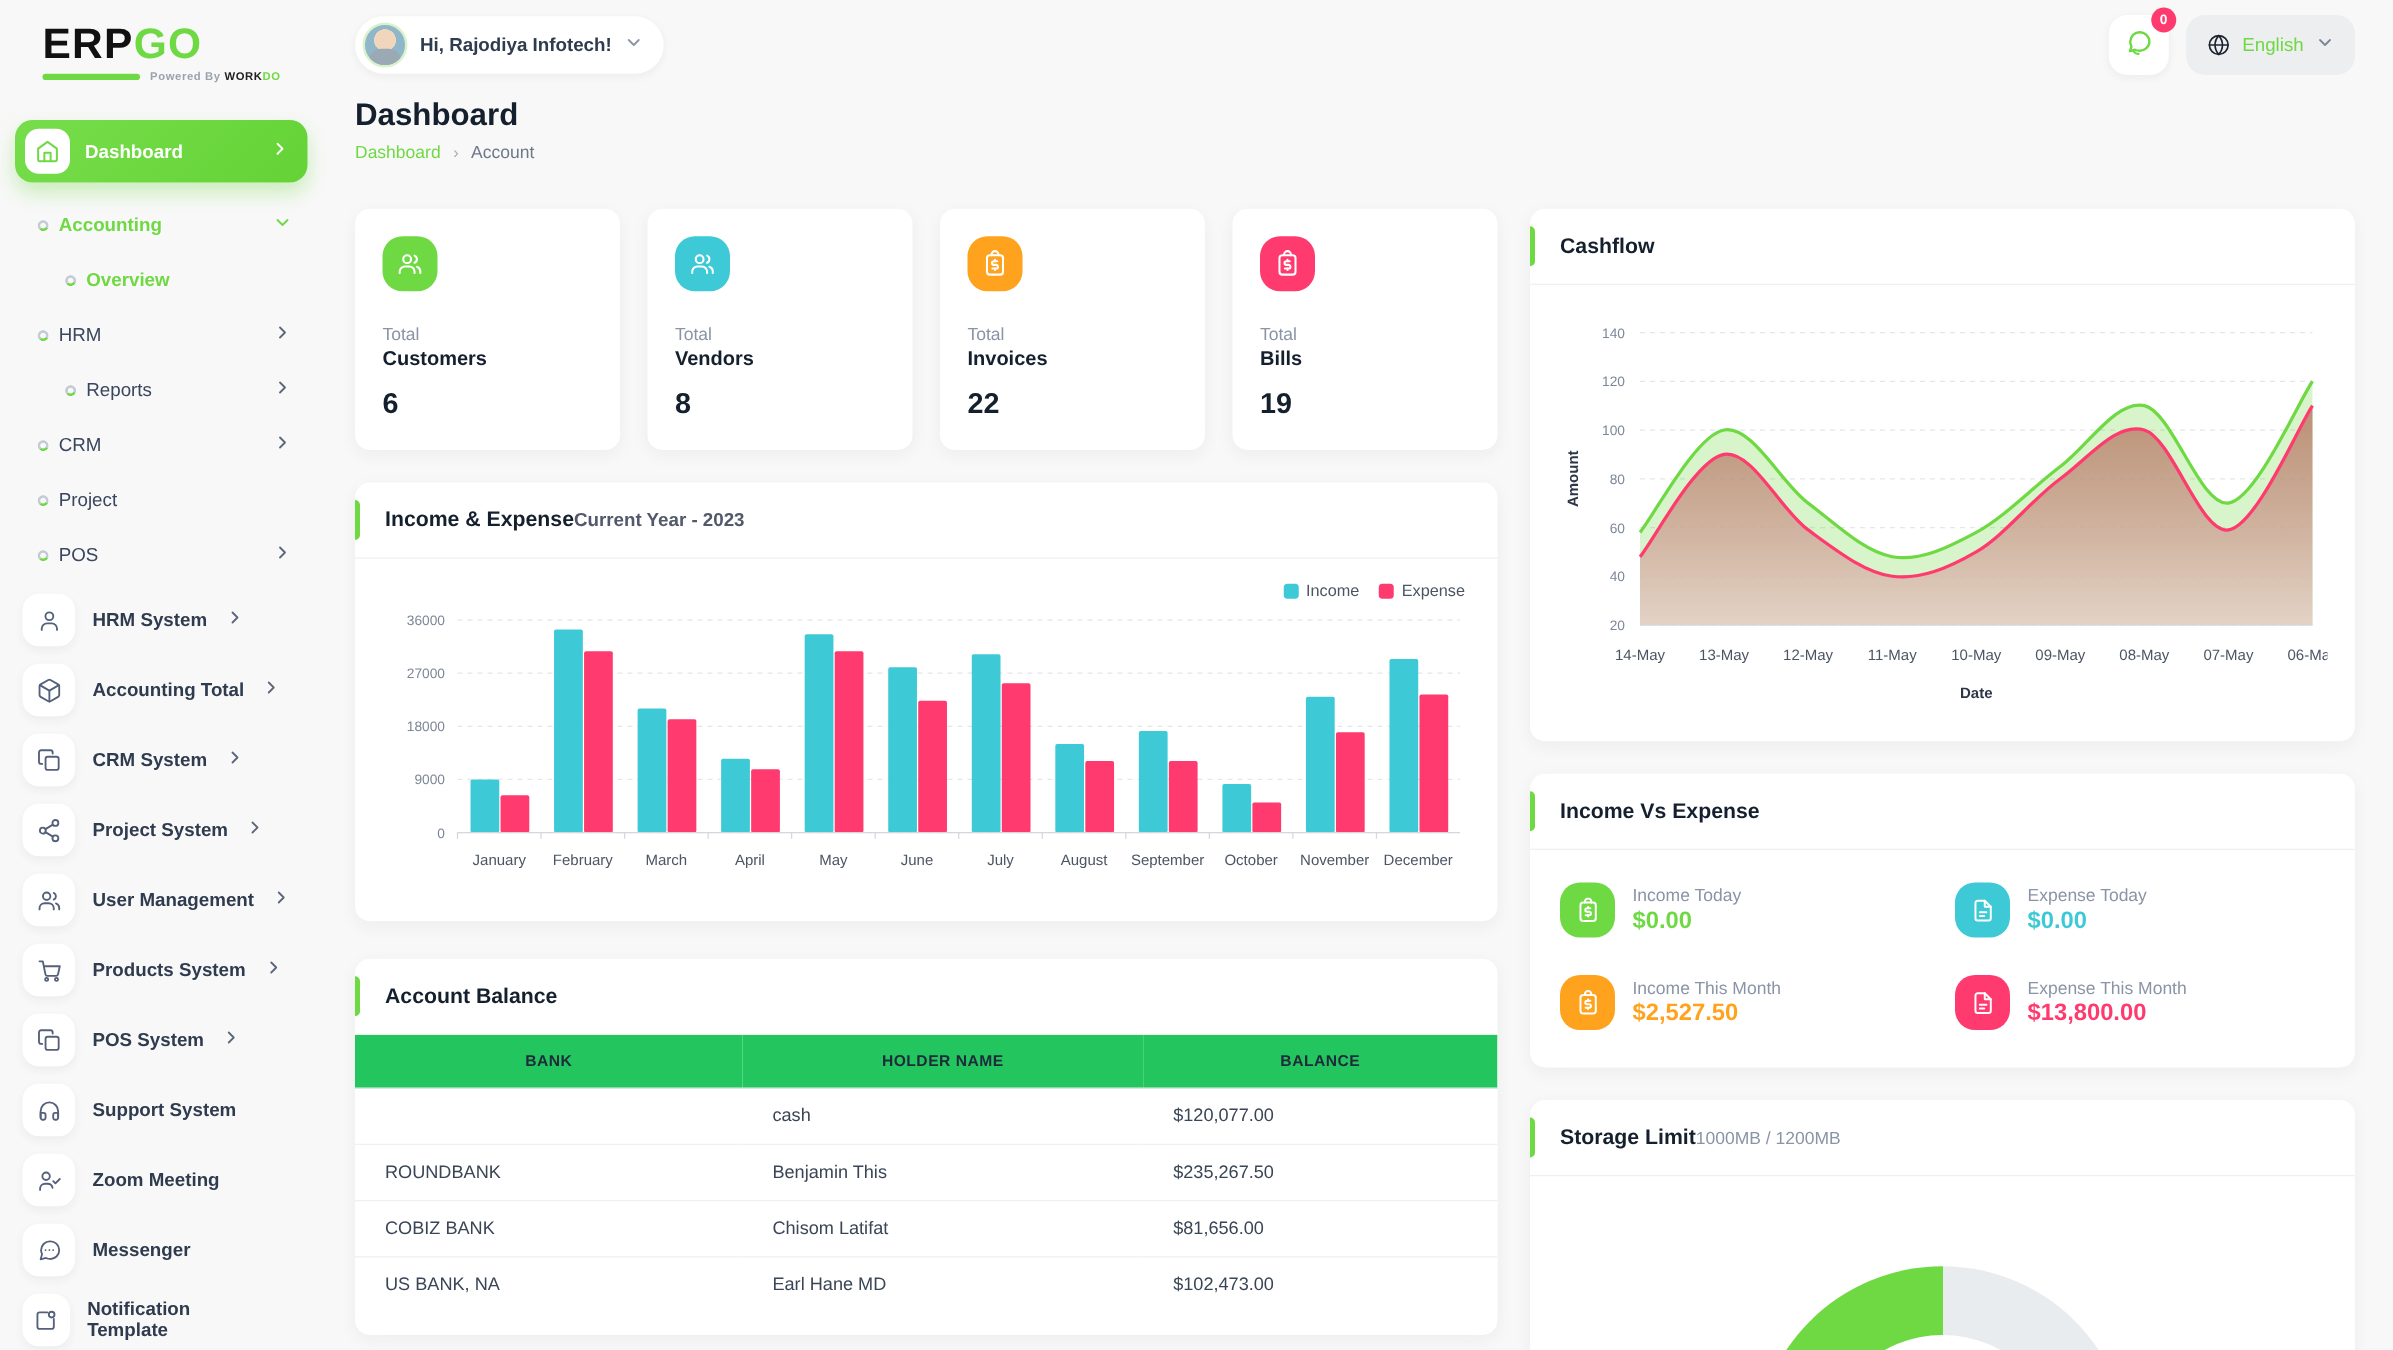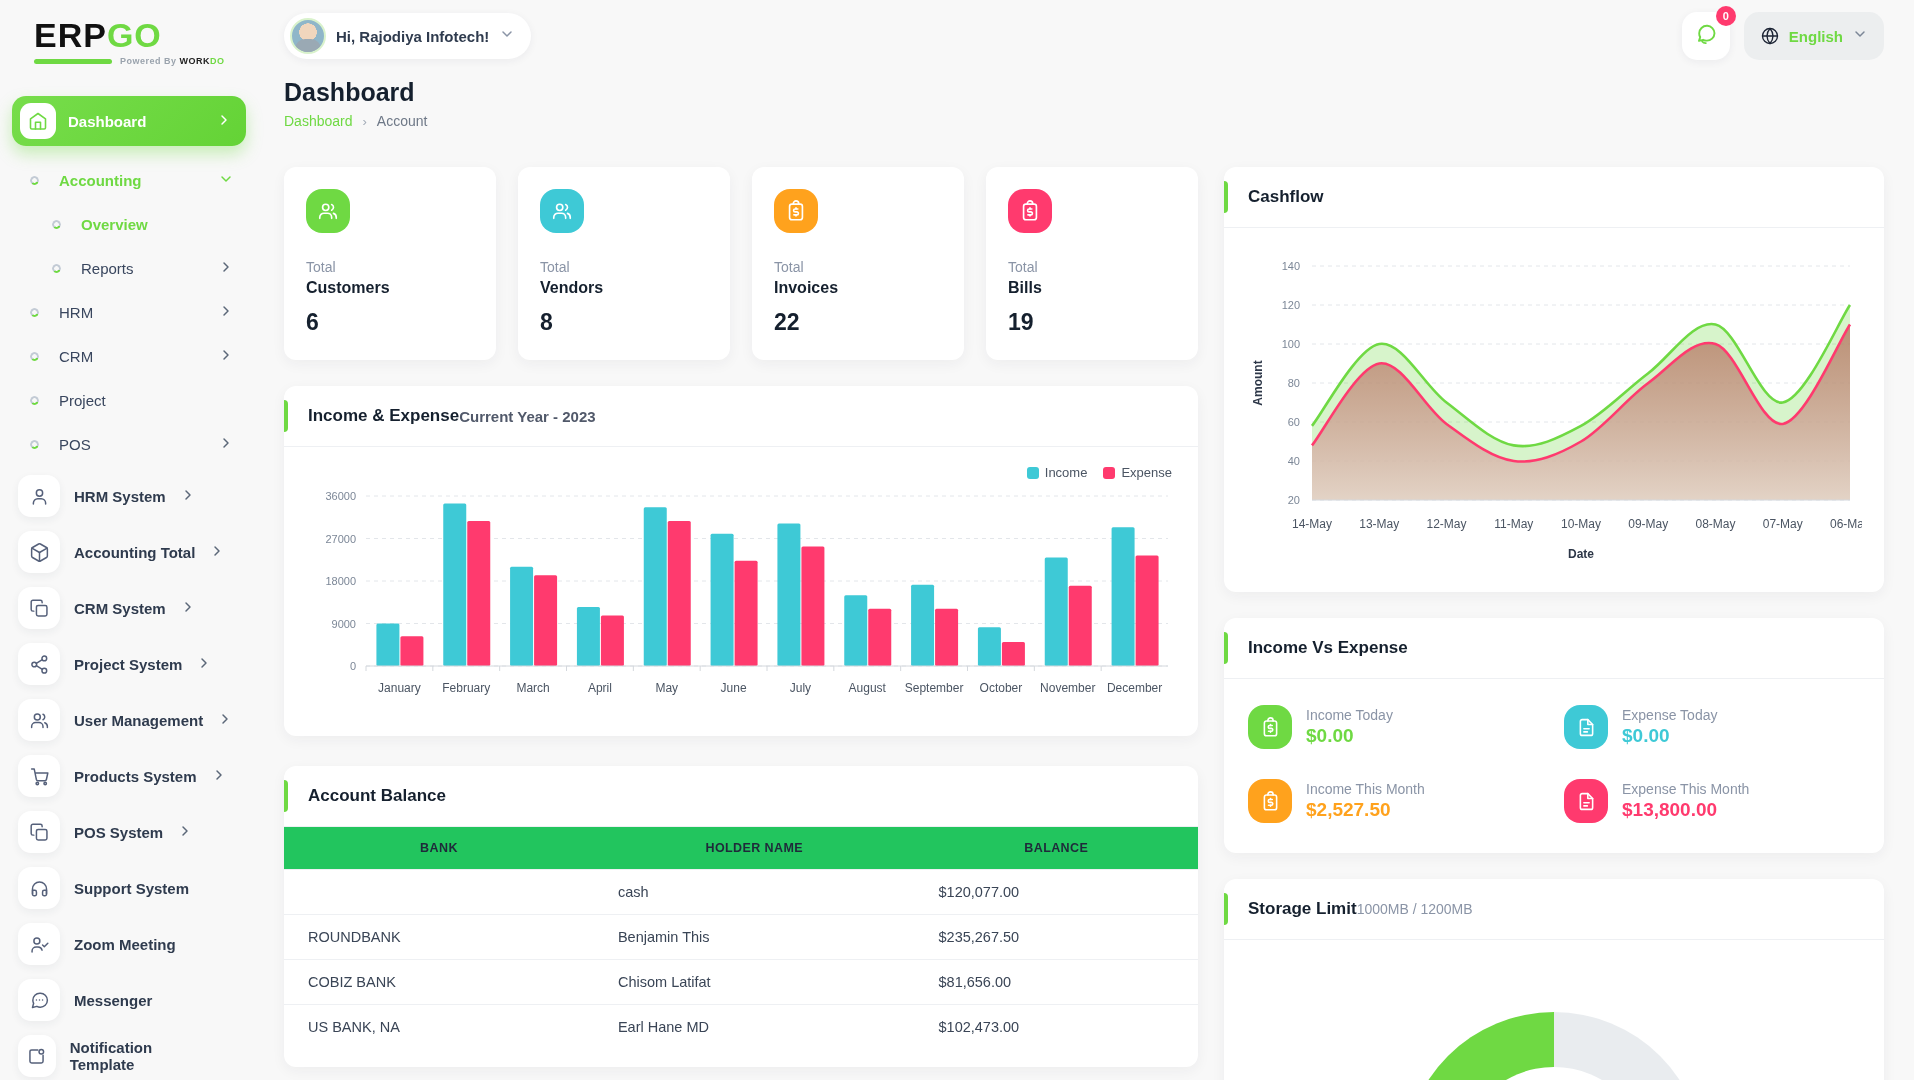--- a/index.html
+++ b/index.html
@@ -29,21 +29,21 @@
     box-shadow:0 8px 16px rgba(111,217,67,.35);
     color:#fff; font-weight:700; font-size:15px; padding:0 14px 0 8px;
     margin-bottom:14px; cursor:pointer;
   }
   .nav-pill .icon-box { width:36px; height:36px; border-radius:11px; background:#fff;
     display:flex; align-items:center; justify-content:center; }
   .nav-pill .icon-box svg { stroke:#6fd943; }
   .nav-pill .grow, .nav-row .grow { flex:1; }
   .nav-pill .chev svg { stroke:#fff; }
 
-  .nav-row { display:flex; align-items:center; gap:20px; height:40px; margin:4px 0;
+  .nav-row { display:flex; align-items:center; gap:8px; height:40px; margin:4px 0;
     padding:0 12px 0 18px; font-size:15px; color:#39465e; font-weight:500; cursor:pointer; border-radius:10px; }
   .nav-row.green { color:#6fd943; font-weight:700; }
   .nav-row.child { padding-left:40px; }
   .nav-row .chev svg { stroke:#5b6778; }
   .nav-row.green .chev svg { stroke:#6fd943; }
 
   .bullet { width:9px; height:9px; border-radius:50%; flex:0 0 9px;
     background:conic-gradient(from 120deg,#6fd943 0 28%,#c3cbd5 28% 100%);
     -webkit-mask:radial-gradient(circle,transparent 0 2px,#000 2.6px);
     mask:radial-gradient(circle,transparent 0 2px,#000 2.6px); }
@@ -70,21 +70,21 @@
 
   .top-right { display:flex; align-items:center; gap:14px; }
   .notif-btn { position:relative; width:48px; height:48px; border-radius:15px; background:#fff;
     box-shadow:0 2px 8px rgba(30,40,60,.06); display:flex; align-items:center; justify-content:center; cursor:pointer; }
   .notif-btn svg { stroke:#6fd943; }
   .notif-badge { position:absolute; top:-6px; right:-6px; min-width:20px; height:20px; border-radius:10px;
     background:#ff3a6e; color:#fff; font-size:11px; font-weight:700; display:flex; align-items:center;
     justify-content:center; padding:0 5px; }
   .lang-pill { display:flex; align-items:center; gap:9px; height:48px; padding:0 16px; border-radius:15px;
     background:#eceeef; cursor:pointer; }
-  .lang-pill .lang { color:#6fd943; font-size:15px; font-weight:700; }
+  .lang-pill .lang { color:#6fd943; font-size:15px; font-weight:400; }
   .lang-pill .chev svg { stroke:#7c8797; }
 
   .page-head { margin-top:18px; }
   .page-title { font-size:25px; font-weight:700; color:#15202e; }
   .breadcrumb { display:flex; align-items:center; gap:10px; margin-top:6px; font-size:14px; }
   .breadcrumb .bc-home { color:#6fd943; cursor:pointer; }
   .breadcrumb .sep { color:#a4adb9; font-size:13px; }
   .breadcrumb .bc-cur { color:#6e7887; }
 
   .content { display:grid; grid-template-columns:1fr 660px; gap:26px; margin-top:38px; }
@@ -169,30 +169,30 @@
           <span class="grow">Accounting</span>
           <span class="chev"><svg width="16" height="16" viewBox="0 0 24 24" fill="none" stroke-width="2.2" stroke-linecap="round" stroke-linejoin="round" stroke="currentColor">
               <path d="m6 9 6 6 6-6"></path>
             </svg></span>
         </div>
         <div class="nav-row child green">
           <span class="bullet"></span>
           <span class="grow">Overview</span>
           <span class="chev" style="width:16px"></span>
         </div>
+        <div class="nav-row">
+          <span class="bullet"></span>
+          <span class="grow">HRM</span>
+          <span class="chev"><svg width="16" height="16" viewBox="0 0 24 24" fill="none" stroke-width="2.2" stroke-linecap="round" stroke-linejoin="round" stroke="currentColor">
+              <path d="m9 6 6 6-6 6"></path>
+            </svg></span>
+        </div>
         <div class="nav-row child">
           <span class="bullet"></span>
           <span class="grow">Reports</span>
-          <span class="chev"><svg width="16" height="16" viewBox="0 0 24 24" fill="none" stroke-width="2.2" stroke-linecap="round" stroke-linejoin="round" stroke="currentColor">
-              <path d="m9 6 6 6-6 6"></path>
-            </svg></span>
-        </div>
-        <div class="nav-row">
-          <span class="bullet"></span>
-          <span class="grow">HRM</span>
           <span class="chev"><svg width="16" height="16" viewBox="0 0 24 24" fill="none" stroke-width="2.2" stroke-linecap="round" stroke-linejoin="round" stroke="currentColor">
               <path d="m9 6 6 6-6 6"></path>
             </svg></span>
         </div>
         <div class="nav-row">
           <span class="bullet"></span>
           <span class="grow">CRM</span>
           <span class="chev"><svg width="16" height="16" viewBox="0 0 24 24" fill="none" stroke-width="2.2" stroke-linecap="round" stroke-linejoin="round" stroke="currentColor">
               <path d="m9 6 6 6-6 6"></path>
             </svg></span>

